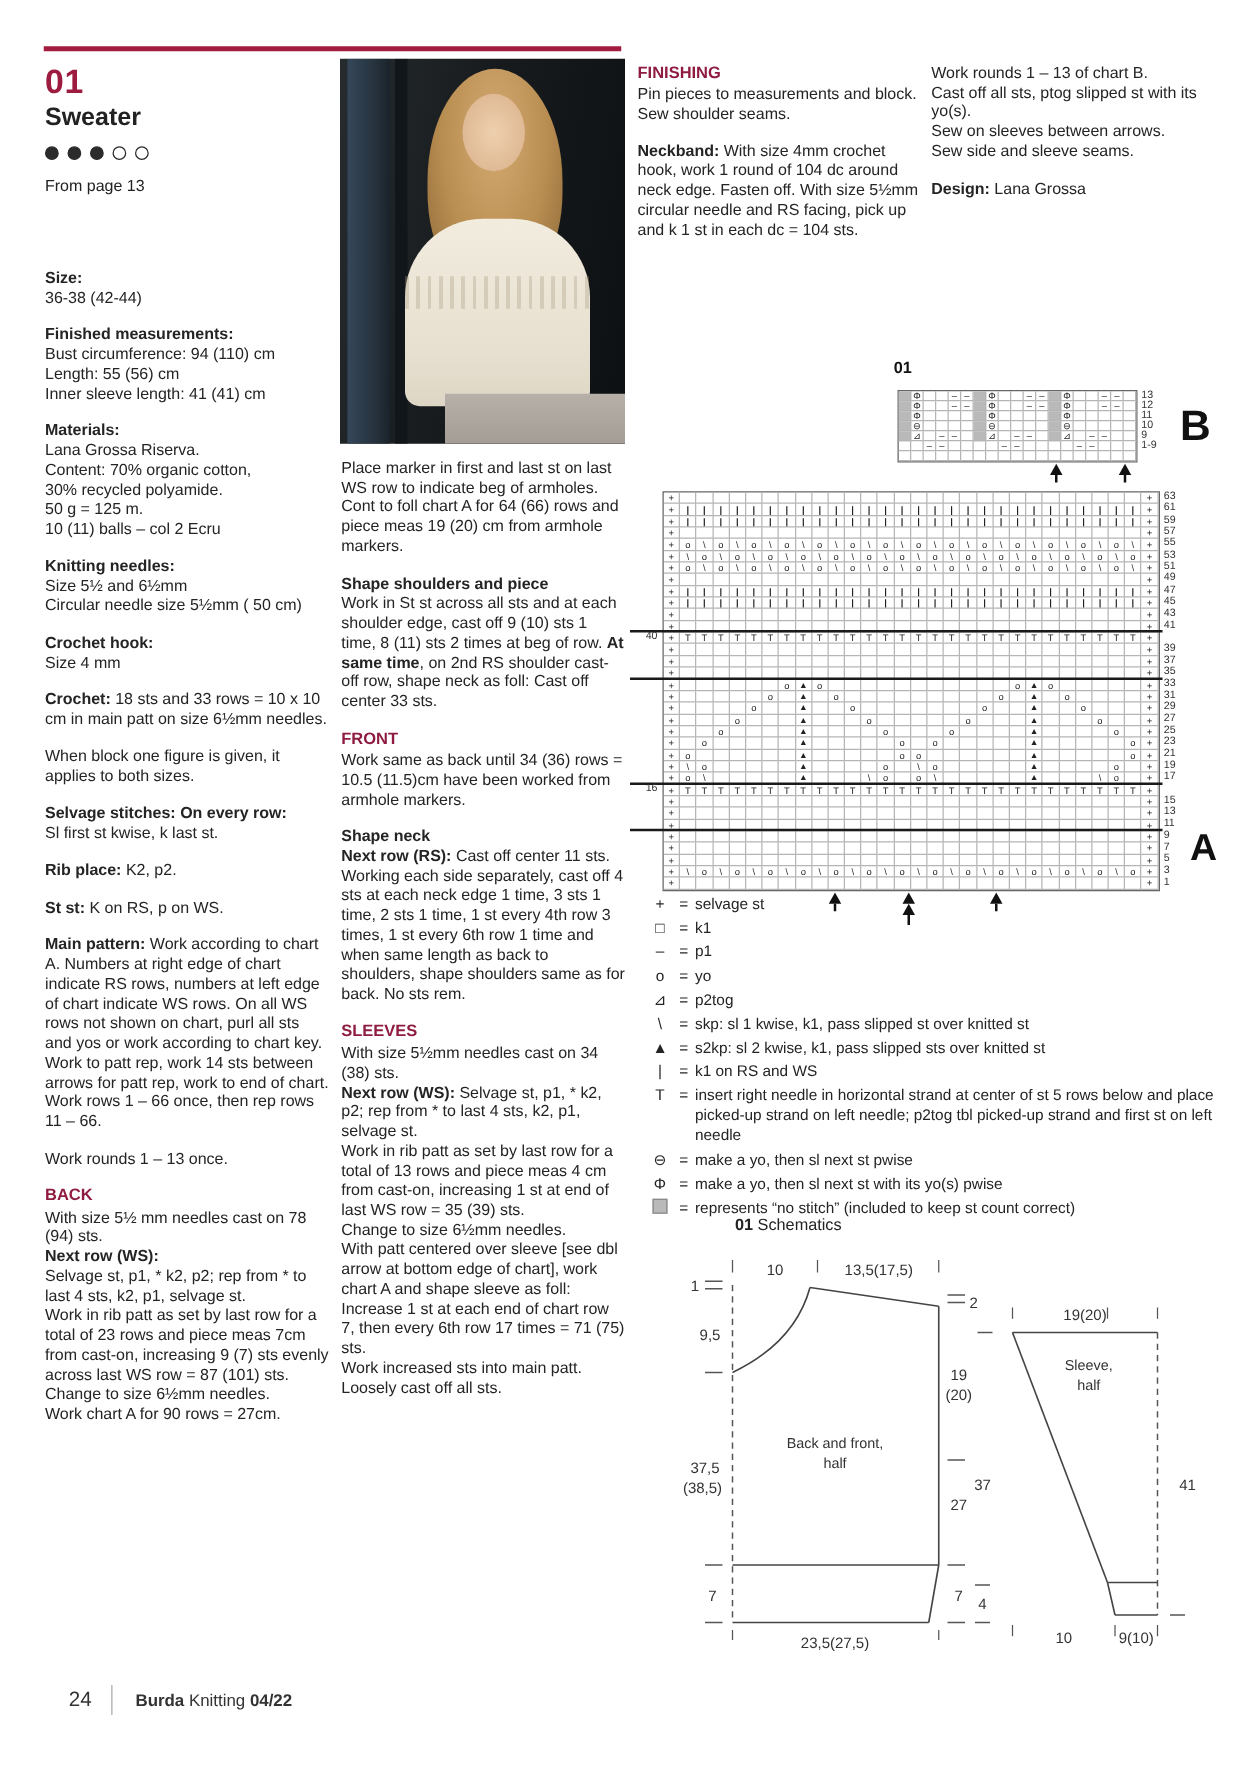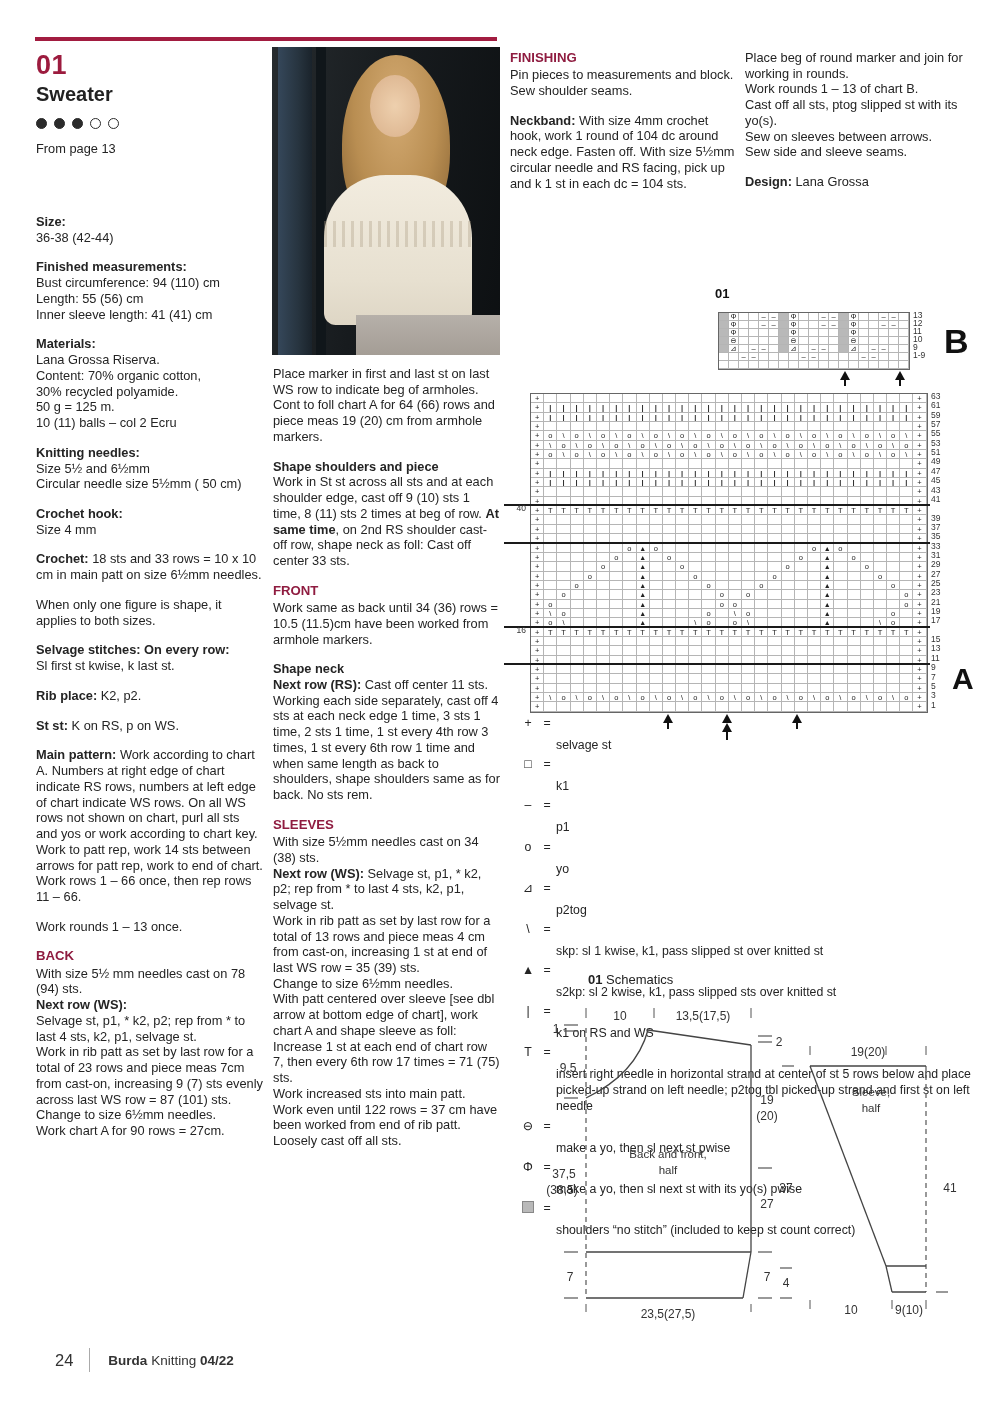--- a/index.html
+++ b/index.html
@@ -39,21 +39,21 @@
   .thickline{position:absolute;height:2px;background:#1a1a1a;}
   .biglabel{position:absolute;font-weight:bold;color:#111;}
   .chartlbl{position:absolute;font-weight:bold;font-size:13px;color:#111;}
   .arrow{position:absolute;width:0;height:0;border-left:5px solid transparent;border-right:5px solid transparent;border-bottom:9px solid #111;}
   .astem{position:absolute;width:2px;height:8px;background:#111;}
   
   .legend{position:absolute;left:518px;top:716px;width:478px;font-size:12.3px;line-height:1.3;color:#242424;}
   .lrow{display:flex;margin-bottom:3.2px;}
   .lsym{width:20px;flex:0 0 20px;text-align:center;}
   .leq{width:18px;flex:0 0 18px;text-align:center;}
-  .ltxt{flex:1;margin-top:22px;}
+  .ltxt{flex:1;}
   .graybox{display:inline-block;width:10px;height:10px;background:#b9b9b9;border:1px solid #888;}
   
   .schemhead{position:absolute;font-size:13px;}
   svg text{font-family:"Liberation Sans",sans-serif;font-size:12px;fill:#333;}
   svg .small{font-size:11.5px;}
   .footer{position:absolute;left:55px;top:1348px;display:flex;align-items:center;font-size:13.5px;color:#333;}
   .pgnum{font-size:16.5px;margin-right:16px;}
   .fsep{width:1px;height:24px;background:#aaa;margin-right:18px;}
 </style>
 </head>
@@ -86,21 +86,21 @@
     <div class="sp"></div>
     <div class="p"><span class="b">Knitting needles:</span></div>
     <div class="p"><span>Size 5½ and 6½mm</span></div>
     <div class="p"><span>Circular needle size 5½mm ( 50 cm)</span></div>
     <div class="sp"></div>
     <div class="p"><span class="b">Crochet hook:</span></div>
     <div class="p"><span>Size 4 mm</span></div>
     <div class="sp"></div>
     <div class="p"><span class="b">Crochet:</span><span> 18 sts and 33 rows = 10 x 10 cm in main patt on size 6½mm needles.</span></div>
     <div class="sp"></div>
-    <div class="p"><span>When only one figure is shape, it applies to both sizes.</span></div>
+    <div class="p"><span>When block one figure is given, it applies to both sizes.</span></div>
     <div class="sp"></div>
     <div class="p"><span class="b">Selvage stitches: On every row:</span></div>
     <div class="p"><span>Sl first st kwise, k last st.</span></div>
     <div class="sp"></div>
     <div class="p"><span class="b">Rib place:</span><span> K2, p2.</span></div>
     <div class="sp"></div>
     <div class="p"><span class="b">St st:</span><span> K on RS, p on WS.</span></div>
     <div class="sp"></div>
     <div class="p"><span class="b">Main pattern:</span><span> Work according to chart A. Numbers at right edge of chart indicate RS rows, numbers at left edge of chart indicate WS rows. On all WS rows not shown on chart, purl all sts and yos or work according to chart key.</span></div>
     <div class="p"><span>Work to patt rep, work 14 sts between arrows for patt rep, work to end of chart.</span></div>
@@ -130,31 +130,29 @@
     <div class="p"><span class="b">Next row (RS):</span><span> Cast off center 11 sts.</span></div>
     <div class="p"><span>Working each side separately, cast off 4 sts at each neck edge 1 time, 3 sts 1 time, 2 sts 1 time, 1 st every 4th row 3 times, 1 st every 6th row 1 time and when same length as back to shoulders, shape shoulders same as for back. No sts rem.</span></div>
     <div class="sp"></div>
     <div class="mh">SLEEVES</div>
     <div class="p"><span>With size 5½mm needles cast on 34 (38) sts.</span></div>
     <div class="p"><span class="b">Next row (WS):</span><span> Selvage st, p1, * k2, p2; rep from * to last 4 sts, k2, p1, selvage st.</span></div>
     <div class="p"><span>Work in rib patt as set by last row for a total of 13 rows and piece meas 4 cm from cast-on, increasing 1 st at end of last WS row = 35 (39) sts.</span></div>
     <div class="p"><span>Change to size 6½mm needles.</span></div>
     <div class="p"><span>With patt centered over sleeve [see dbl arrow at bottom edge of chart], work chart A and shape sleeve as foll: Increase 1 st at each end of chart row 7, then every 6th row 17 times = 71 (75) sts.</span></div>
     <div class="p"><span>Work increased sts into main patt.</span></div>
-    <div class="p"><span>Work even until 122 rows = 37 cm have been worked from end of rib patt.</span></div>
     <div class="p"><span>Loosely cast off all sts.</span></div>
   </div>
 <div class="col" style="left:510px;top:50px;" id="col3">
     <div class="mh">FINISHING</div>
     <div class="p"><span>Pin pieces to measurements and block. Sew shoulder seams.</span></div>
     <div class="sp"></div>
     <div class="p"><span class="b">Neckband:</span><span> With size 4mm crochet hook, work 1 round of 104 dc around neck edge. Fasten off. With size 5½mm circular needle and RS facing, pick up and k 1 st in each dc = 104 sts.</span></div>
   </div>
 <div class="col" style="left:745px;top:50px;width:226px;" id="col4">
-    <div class="p"><span>Place beg of round marker and join for working in rounds.</span></div>
     <div class="p"><span>Work rounds 1 – 13 of chart B.</span></div>
     <div class="p"><span>Cast off all sts, ptog slipped st with its yo(s).</span></div>
     <div class="p"><span>Sew on sleeves between arrows.</span></div>
     <div class="p"><span>Sew side and sleeve seams.</span></div>
     <div class="sp"></div>
     <div class="p"><span class="b">Design:</span><span> Lana Grossa</span></div>
   </div>
 
 <div class="abs photo">
   <div class="door"></div>
@@ -1438,21 +1436,21 @@
       <span class="ltxt">make a yo, then sl next st pwise</span>
     </div>
     <div class="lrow">
       <span class="lsym">Φ</span>
       <span class="leq">=</span>
       <span class="ltxt">make a yo, then sl next st with its yo(s) pwise</span>
     </div>
     <div class="lrow">
       <span class="lsym"><span class="graybox"></span></span>
       <span class="leq">=</span>
-      <span class="ltxt">shoulders “no stitch” (included to keep st count correct)</span>
+      <span class="ltxt">represents “no stitch” (included to keep st count correct)</span>
     </div>
   </div>
 
 <div class="schemhead" style="left:588px;top:972px;">
   <span class="b">01</span><span> Schematics</span>
 </div>
 
 <svg class="abs" style="left:546px;top:1000px;" width="240" height="322" viewBox="0 0 240 322">
   <g stroke="#555" stroke-width="1">
     <line x1="40" y1="8" x2="40" y2="18"></line>

